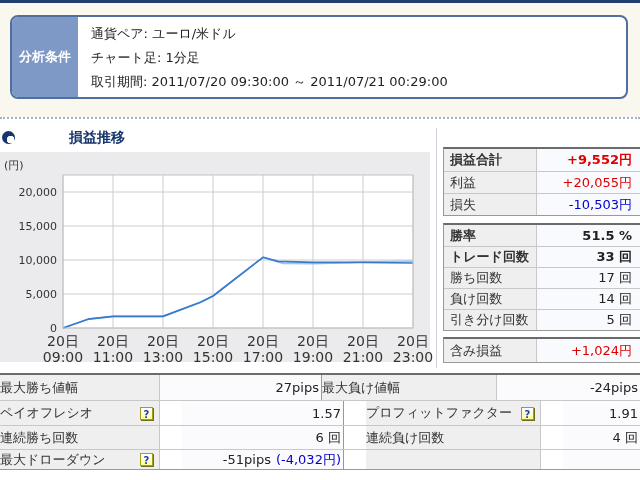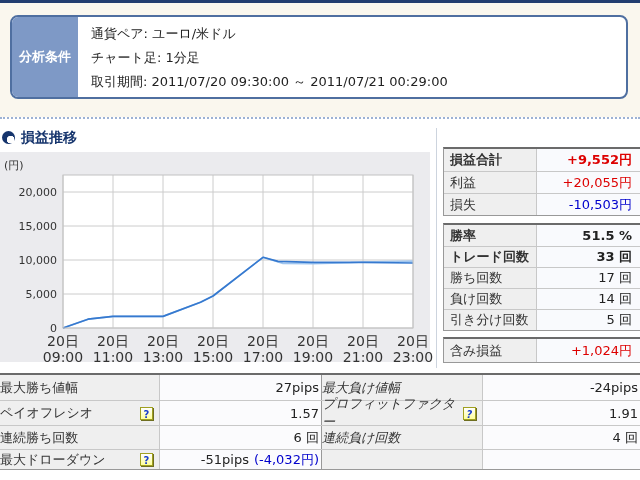--- a/index.html
+++ b/index.html
@@ -9,21 +9,21 @@
   .topbar{position:absolute;top:0;left:0;width:640px;height:3px;background:#223d6f;}
   .cream{position:absolute;top:3px;left:0;width:640px;height:114px;background:#faf7ee;}
   .dotted{position:absolute;top:117px;left:0;width:640px;height:0;border-top:2px dotted #9db2d4;}
   
   .cond-box{position:absolute;top:15px;left:10px;width:618px;height:84px;background:#ffffff;
             border:2px solid #4f6fa0;border-radius:8px;display:flex;overflow:hidden;box-sizing:border-box;}
   .cond-label{width:66px;flex-shrink:0;background:#7e99c6;color:#ffffff;font-weight:bold;
               display:flex;align-items:center;justify-content:center;}
   .cond-body{padding:5px 0 0 13px;line-height:24px;color:#222;}
   
-  .sec-head{position:absolute;top:129px;left:2px;height:17px;display:flex;align-items:center;}
+  .sec-head{position:absolute;top:129px;left:2px;height:17px;display:flex;align-items:center;gap:48px;}
   .bullet{width:13px;height:13px;border-radius:50%;margin-right:6px;
           background:radial-gradient(circle at 66% 66%, #ffffff 0 3.6px, #16356d 4px 100%);}
   .sec-title{font-size:14px;font-weight:bold;color:#16356d;}
   
   .chart-panel{position:absolute;top:152px;left:0;width:430px;height:210px;background:#ebebee;}
   .chart-panel svg{position:absolute;top:0;left:0;}
   .yen-label{position:absolute;top:6px;left:4px;font-size:11px;color:#333;}
   .ytick{position:absolute;left:0;width:57px;text-align:right;font-size:11px;color:#333;}
   .xtick{position:absolute;width:46px;text-align:center;font-size:14px;color:#333;line-height:16px;}
   
@@ -37,27 +37,27 @@
   .slabel{width:93px;flex-shrink:0;background:#efefef;color:#333;display:flex;align-items:center;
           padding-left:6px;border-right:1px solid #c8c8c8;box-sizing:border-box;}
   .svalue{flex:1;background:#f9fafd;display:flex;align-items:center;justify-content:flex-end;
           padding-right:8px;color:#222;}
   .bold{font-weight:bold;}
   .pos{color:#dd0000;} .neg{color:#0000cc;}
   
   .detail-table{position:absolute;top:373px;left:0;width:640px;box-sizing:border-box;
                 border-top:2px solid #6b6b6b;border-bottom:1px solid #999999;}
   .drow{display:flex;box-sizing:border-box;}
-  .drow + .drow{border-top:1px solid #c8c8c8;}
+  .drow + .drow{border-top:1px solid #c8c8c8;gap:22px;}
   .dh1{height:25px;} .dh2{height:25px;} .dh3{height:24px;} .dh4{height:20px;}
   .dlabel{background:#efefef;color:#333;display:flex;align-items:center;padding-left:0;box-sizing:border-box;}
   .dvalue{background:#fbfbfd;display:flex;align-items:center;justify-content:flex-end;padding-right:2px;box-sizing:border-box;}
   .c1{width:160px;border-right:1px solid #c8c8c8;}
   .c2{width:162px;border-right:1px solid #999999;}
-  .c3{width:161px;border-right:1px solid #c8c8c8;font-style:italic;}
+  .c3{width:175px;border-right:1px solid #c8c8c8;}
   .c4{flex:1;}
   .help{width:13px;height:13px;margin-left:auto;margin-right:6px;flex-shrink:0;
         background:linear-gradient(#ffffff,#ffff99);border:1px solid #a0a020;box-shadow:1px 1px 0 #6e6e20;
         color:#1a3fcc;font-size:10px;font-weight:bold;line-height:13px;text-align:center;box-sizing:border-box;cursor:pointer;}
   .vsub{margin-left:5px;}
 </style>
 </head>
 <body>
 
 <div class="screen">

